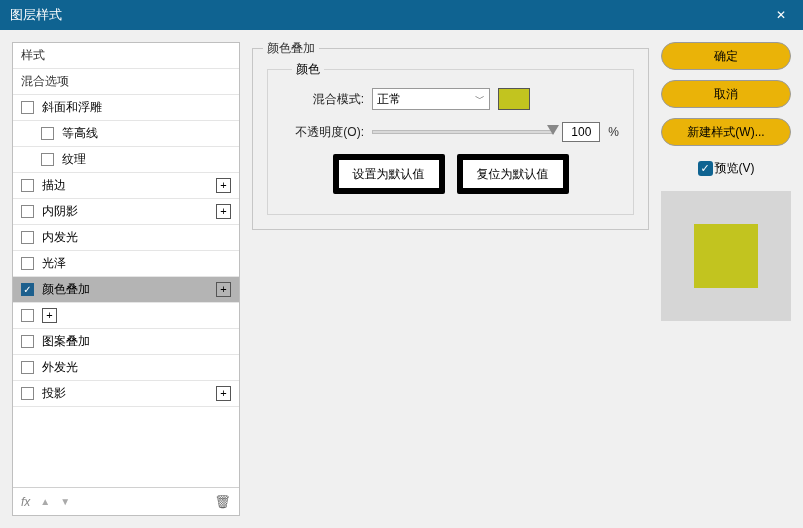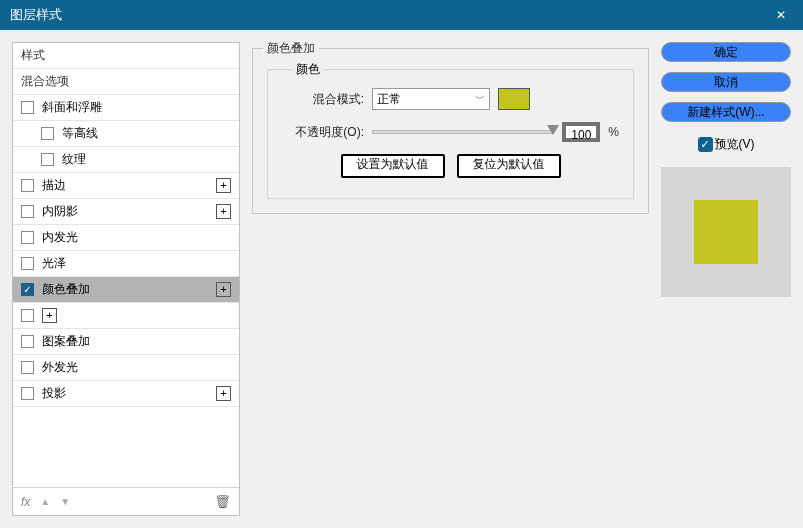--- a/index.html
+++ b/index.html
@@ -28,26 +28,26 @@
 .groupbox .legend { position: absolute; top: -9px; left: 10px; background: #f0f0f0; padding: 0 4px; font-size: 12px; color: #333; }
 .inner-group { border: 1px solid #d4d4d4; padding: 18px 14px 20px 14px; position: relative; margin-top: 6px; }
 .inner-group .legend2 { position: absolute; top: -9px; left: 24px; background: #f0f0f0; padding: 0 4px; font-size: 12px; }
 .frow { display: flex; align-items: center; gap: 8px; margin-bottom: 12px; }
 .frow .flabel { width: 82px; text-align: right; color: #222; }
 .select { height: 22px; border: 1px solid #999; background: #fff; padding: 0 4px; width: 118px; display: flex; align-items: center; justify-content: space-between; }
 .select .arrow { font-size: 10px; color: #555; }
 .swatch { width: 32px; height: 22px; border: 1px solid #555; background: #c2c41f; }
 .slider-track { flex: 1; height: 4px; background: #d9d9d9; border: 1px solid #bbb; position: relative; }
 .slider-thumb { position: absolute; right: -6px; top: -6px; width: 0; height: 0; border-left: 6px solid transparent; border-right: 6px solid transparent; border-top: 10px solid #888; }
-.numbox { width: 38px; height: 20px; border: 4px solid #737373; background: #fff; text-align: center; line-height: 18px; }
+.numbox { width: 38px; height: 20px; border: 1px solid #737373; background: #fff; text-align: center; line-height: 18px; }
 .pct { color: #333; }
 .btn-row { display: flex; gap: 12px; justify-content: center; margin-top: 6px; }
-.btn-sm { height: 24px; padding: 0 14px; border: 2px solid #000000; background: #fff; border-radius: 2px; cursor: pointer; display: flex; }
+.btn-sm { height: 40px; padding: 0 14px; border: 6px solid #000000; background: #fff; border-radius: 2px; cursor: pointer; display: flex; align-items: center; }
 .right-panel { width: 130px; display: flex; flex-direction: column; gap: 10px; align-items: stretch; }
-.btn-pill { height: 20px; border: 1px solid #9a9a9a; border-radius: 14px; background: #3b82f6; display: flex; align-items: center; justify-content: center; cursor: pointer; }
+.btn-pill { height: 28px; border: 1px solid #9a9a9a; border-radius: 14px; background: #eab308; display: flex; align-items: center; justify-content: center; cursor: pointer; }
 .preview-row { display: flex; align-items: center; justify-content: center; gap: 2px; margin-top: 4px; }
 .preview-row .chk2 { width: 15px; height: 15px; border-radius: 3px; background: #0f6391; display: flex; align-items: center; justify-content: center; }
 .preview-row .chk2::after { content: "✓"; color: #fff; font-size: 11px; }
 .preview-box { height: 130px; background: #d6d6d6; display: flex; align-items: center; justify-content: center; margin-top: 4px; }
 .preview-square { width: 64px; height: 64px; background: #c2c41f; }
 </style>
 </head>
 <body>
 
 <div class="dialog">

